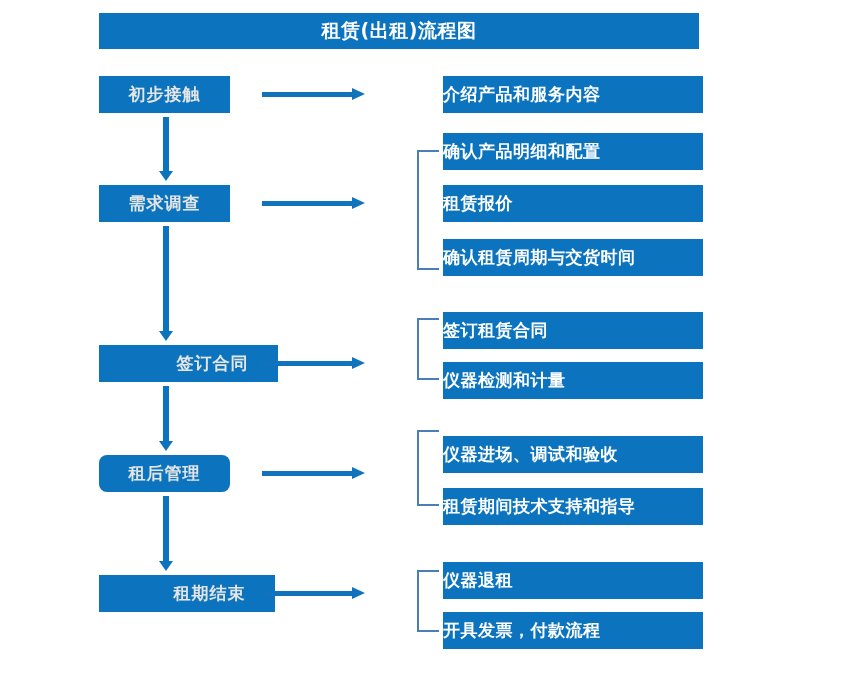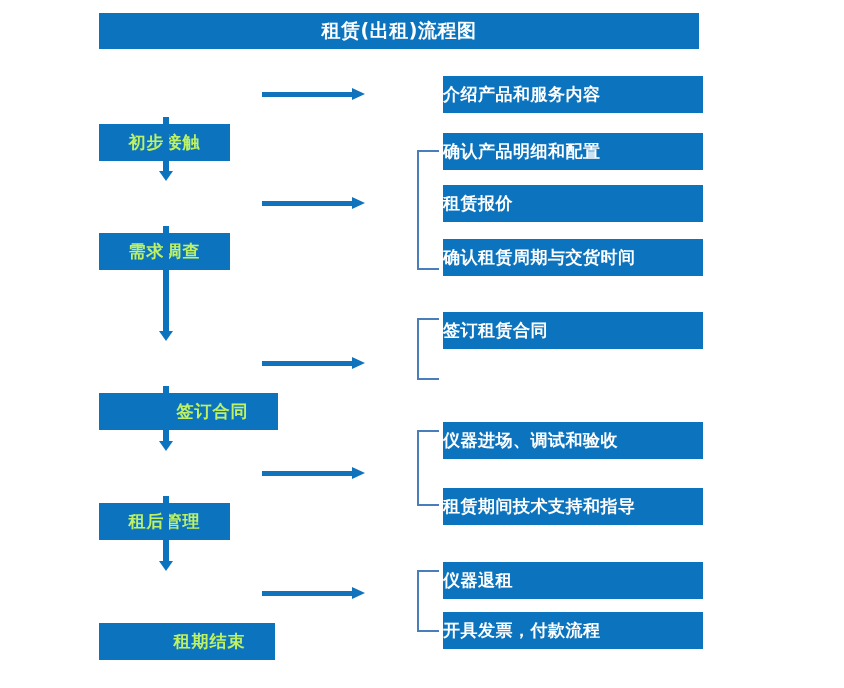--- a/index.html
+++ b/index.html
@@ -36,28 +36,27 @@
     letter-spacing: 0.5px;
   }
 
   
   .stage-box {
     position: absolute;
     left: 99px;
     width: 131px;
     height: 37px;
     background: #0C74BE;
-    color: #bef264;
+    color: #e5e5e5;
     display: flex;
     align-items: center;
     justify-content: center;
     font-size: 17px;
     font-weight: bold;
     letter-spacing: 1px;
-    margin-top: 48px;
   }
 
   
   .detail-box {
     position: absolute;
     left: 443px;
     width: 260px;
     height: 37px;
     background: #0C74BE;
     color: #ffffff;
@@ -136,21 +135,21 @@
 <div id="canvas">
 
   <div class="title-bar">租赁(出租)流程图</div>
 
   <div class="stage-box" style="top:76px;">初步接触</div>
 
   <div class="stage-box" style="top:185px;">需求调查</div>
 
   <div class="stage-box" style="top:345px;padding-left:48px;">签订合同</div>
 
-  <div class="stage-box" style="top:455px;">租后管理</div>
+  <div class="stage-box" style="top:455px;border-radius:8px;">租后管理</div>
 
   <div class="stage-box" style="top:575px;padding-left:45px;">租期结束</div>
 
   <div class="v-arrow" style="top:117px; height:64px;">
     <div class="shaft" style="height:54px;"></div>
     <div class="head" style="top:54px;"></div>
   </div>
 
   <div class="v-arrow" style="top:226px; height:115px;">
     <div class="shaft" style="height:105px;"></div>
@@ -196,22 +195,23 @@
   <div class="detail-box" style="top:76px;">介绍产品和服务内容</div>
 
   <div class="detail-box" style="top:133px;">确认产品明细和配置</div>
 
   <div class="detail-box" style="top:185px;">租赁报价</div>
 
   <div class="detail-box" style="top:239px;">确认租赁周期与交货时间</div>
 
   <div class="detail-box" style="top:312px;">签订租赁合同</div>
 
-
-  <div class="detail-box" style="top:422px;">仪器进场、调试和验收</div>
+  <div class="detail-box" style="top:362px;">仪器检测和计量</div>
+
+  <div class="detail-box" style="top:436px;">仪器进场、调试和验收</div>
 
   <div class="detail-box" style="top:488px;">租赁期间技术支持和指导</div>
 
   <div class="detail-box" style="top:562px;">仪器退租</div>
 
   <div class="detail-box" style="top:612px;">开具发票，付款流程</div>
 
 </div>
 
 </body></html>

